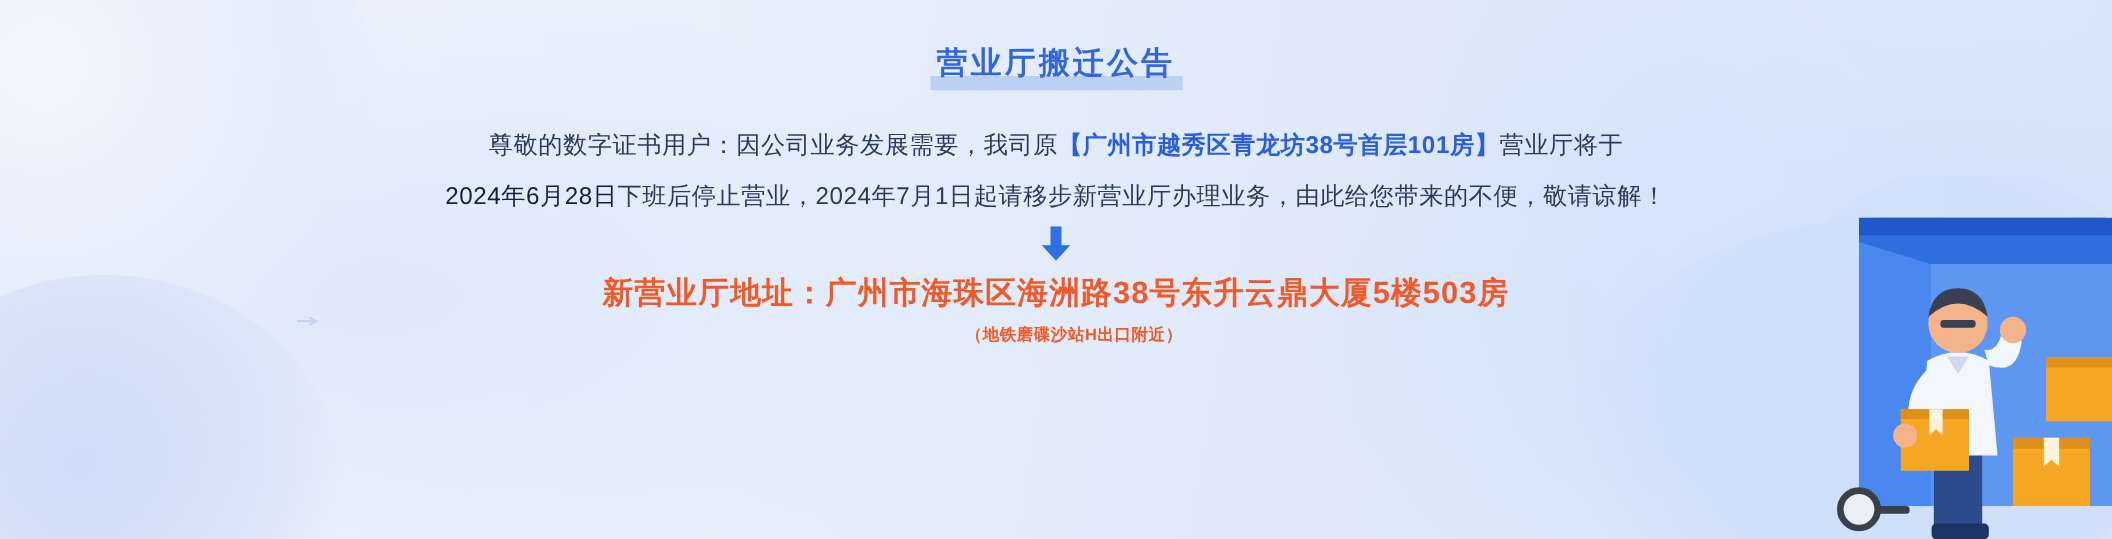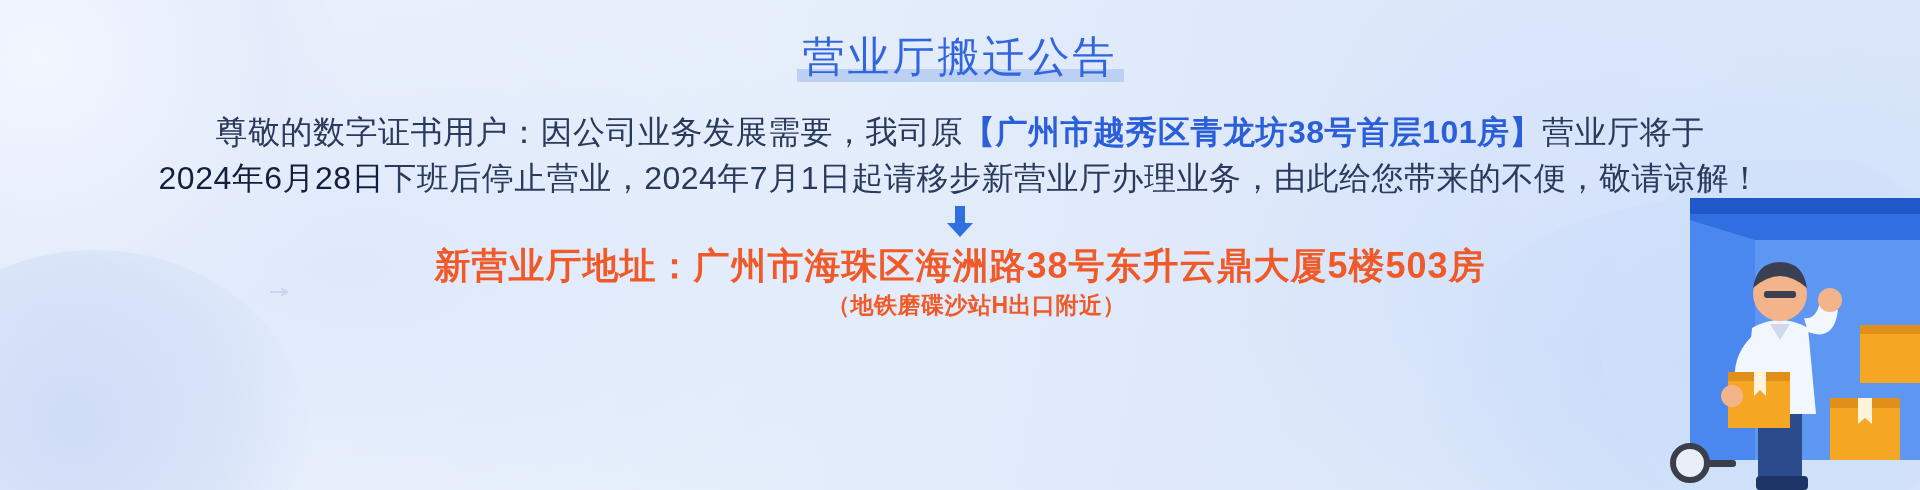--- a/index.html
+++ b/index.html
@@ -25,46 +25,46 @@
     background:radial-gradient(circle at 50% 55%, #d7e4fb 0%, rgba(215,228,251,0) 72%);}
   .blob-d{right:-60px;bottom:-140px;width:560px;height:430px;
     background:radial-gradient(circle at 50% 40%, #c9dcf8 0%, rgba(201,220,248,0) 74%);}
 
   
   .content{position:relative;z-index:4;width:1920px;text-align:center;}
 
   .title-wrap{margin-top:30px;height:56px;position:relative;}
   .title{
     display:inline-block;position:relative;
-    font-size:42px;font-weight:normal;letter-spacing:3px;
+    font-size:28px;font-weight:bold;letter-spacing:3px;
     color:#3366dd;line-height:54px;
   }
   .title .hl{
     position:absolute;left:-6px;right:-6px;bottom:2px;height:13px;
     background:#bcd0f3;z-index:-1;border-radius:1px;
   }
 
   .line{
-    font-size:32px;line-height:44px;color:#2a3a5c;
+    font-size:22px;line-height:44px;color:#2a3a5c;
     white-space:nowrap;letter-spacing:0.5px;
   }
   .l1{margin-top:24px;}
   .l2{margin-top:2px;}
   .b-blue{color:#2a5fd9;font-weight:bold;}
   .b-dark{color:#12203d;font-weight:normal;}
 
   .arrow-wrap{height:40px;margin-top:4px;}
   .arrow{display:block;margin:0 auto;}
 
   .addr{
-    margin-top:2px;font-size:36px;font-weight:bold;letter-spacing:1px;
+    margin-top:2px;font-size:28px;font-weight:bold;letter-spacing:1px;
     color:#f05a28;line-height:40px;white-space:nowrap;
   }
   .addr2{
-    margin-top:2px;font-size:23px;font-weight:bold;letter-spacing:0.5px;
+    margin-top:2px;font-size:15px;font-weight:bold;letter-spacing:0.5px;
     color:#f05a28;line-height:34px;white-space:nowrap;margin-left:33px;
   }
   .tiny-arrow{
     position:absolute;left:270px;top:288px;width:22px;height:8px;z-index:5;
   }
 
   
   .illus{position:absolute;right:0;bottom:0;width:560px;height:330px;z-index:3;}
 </style>
 </head>

